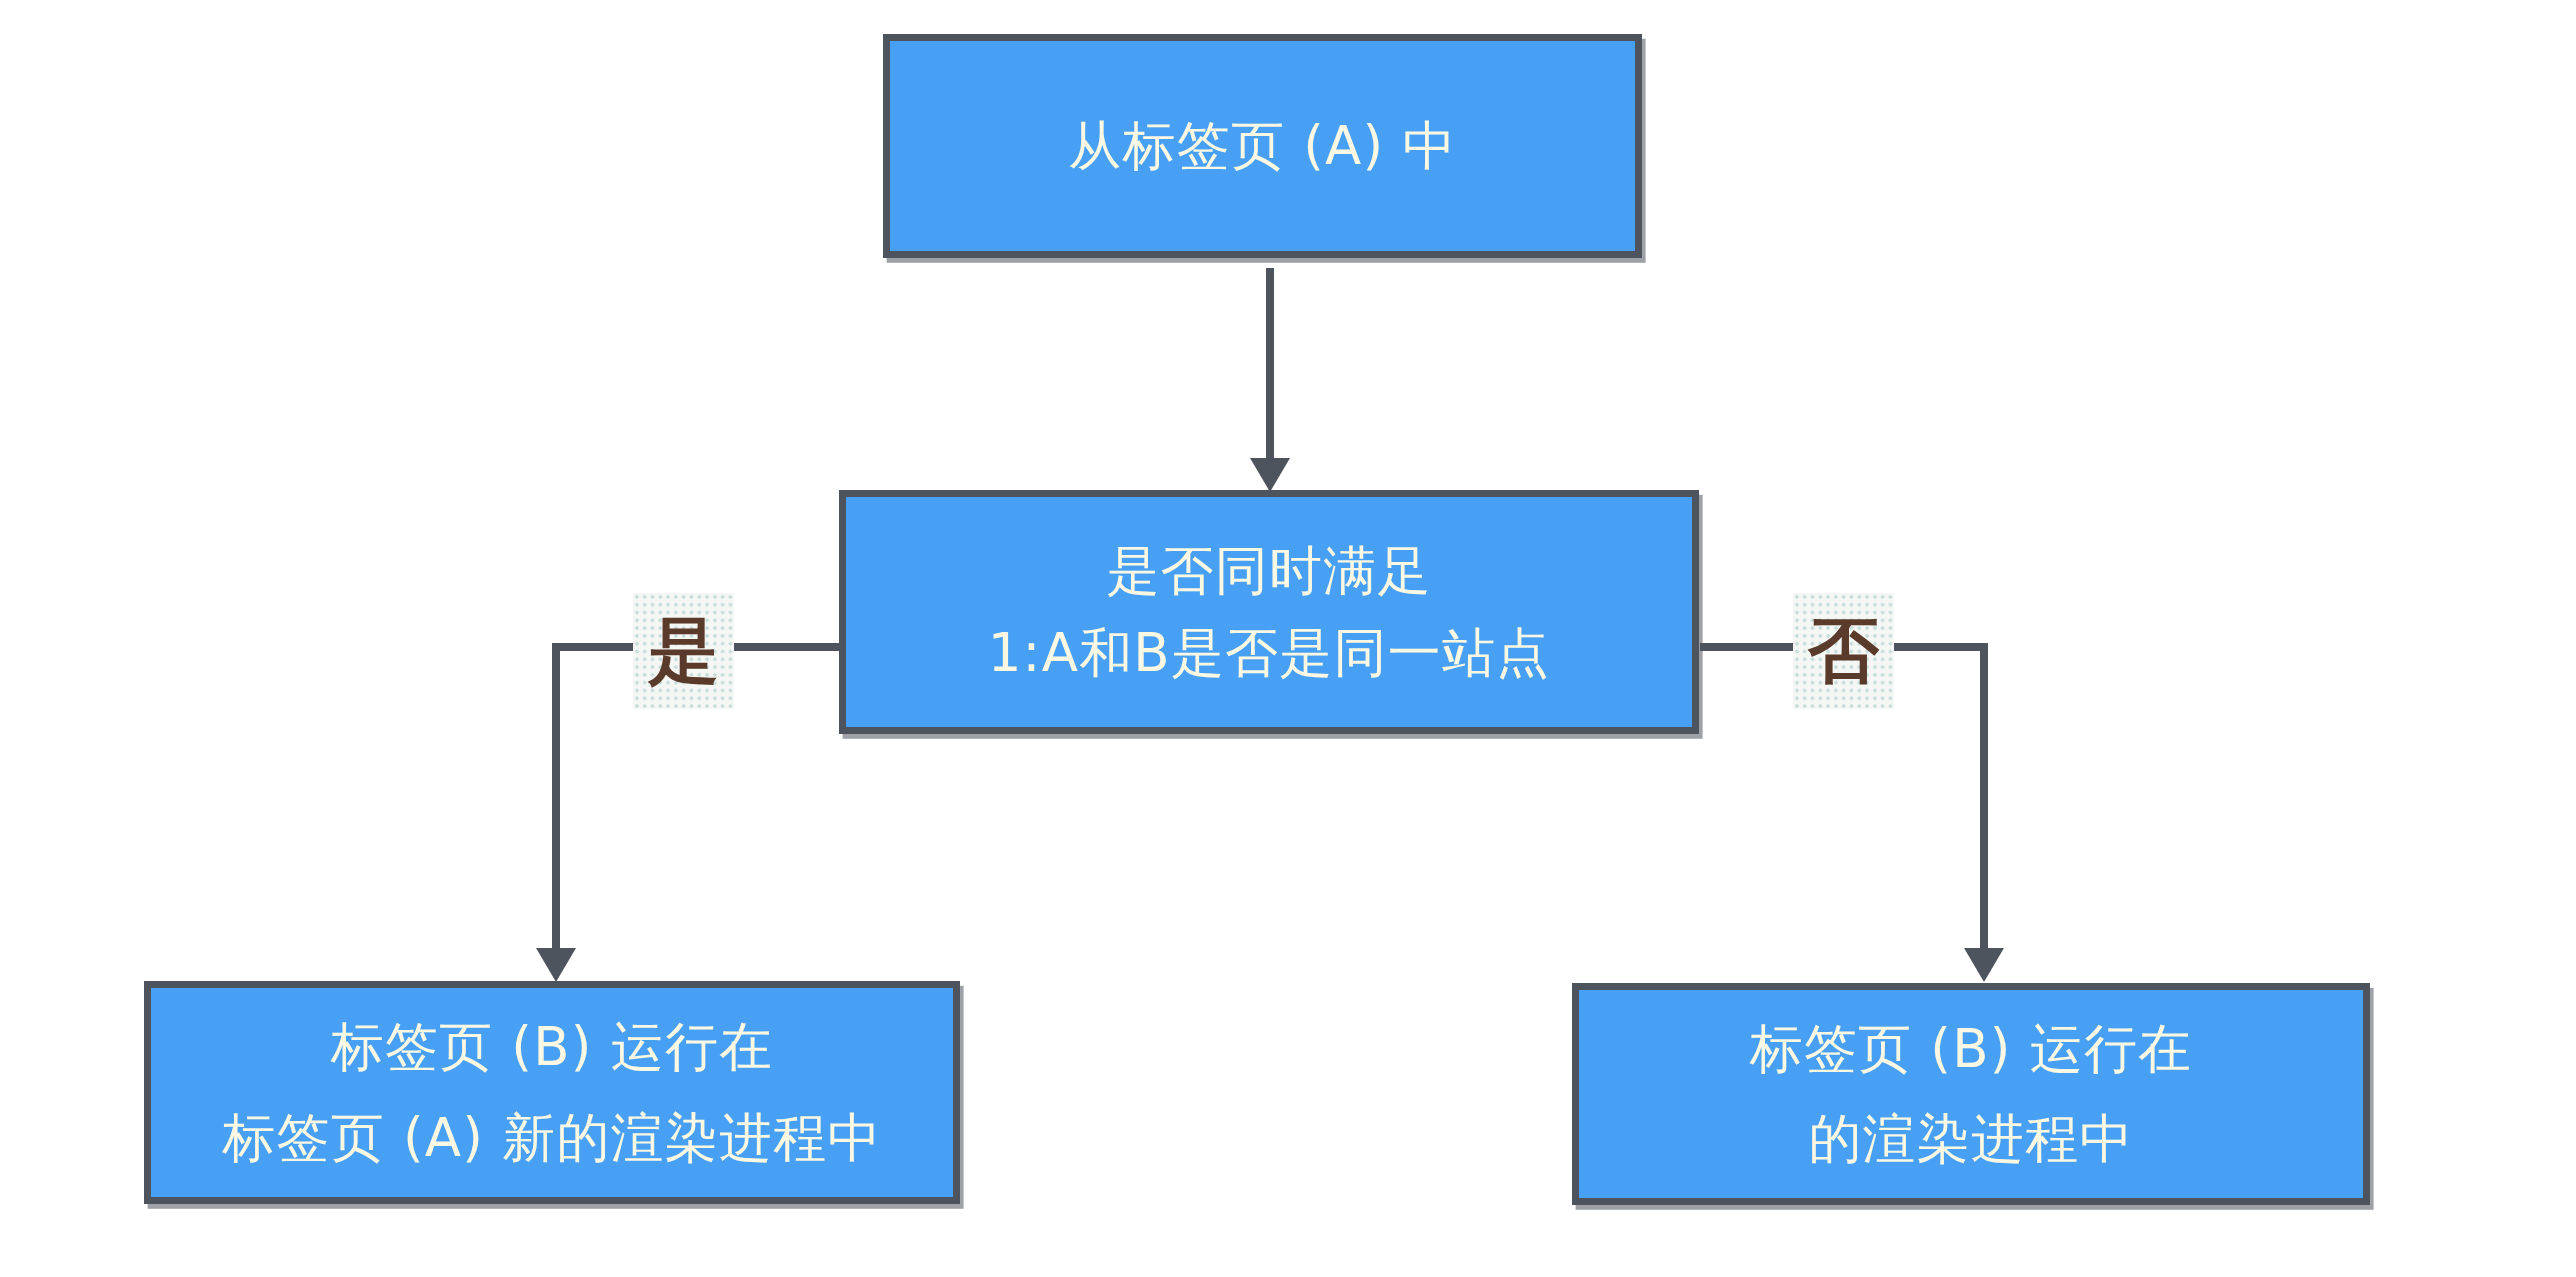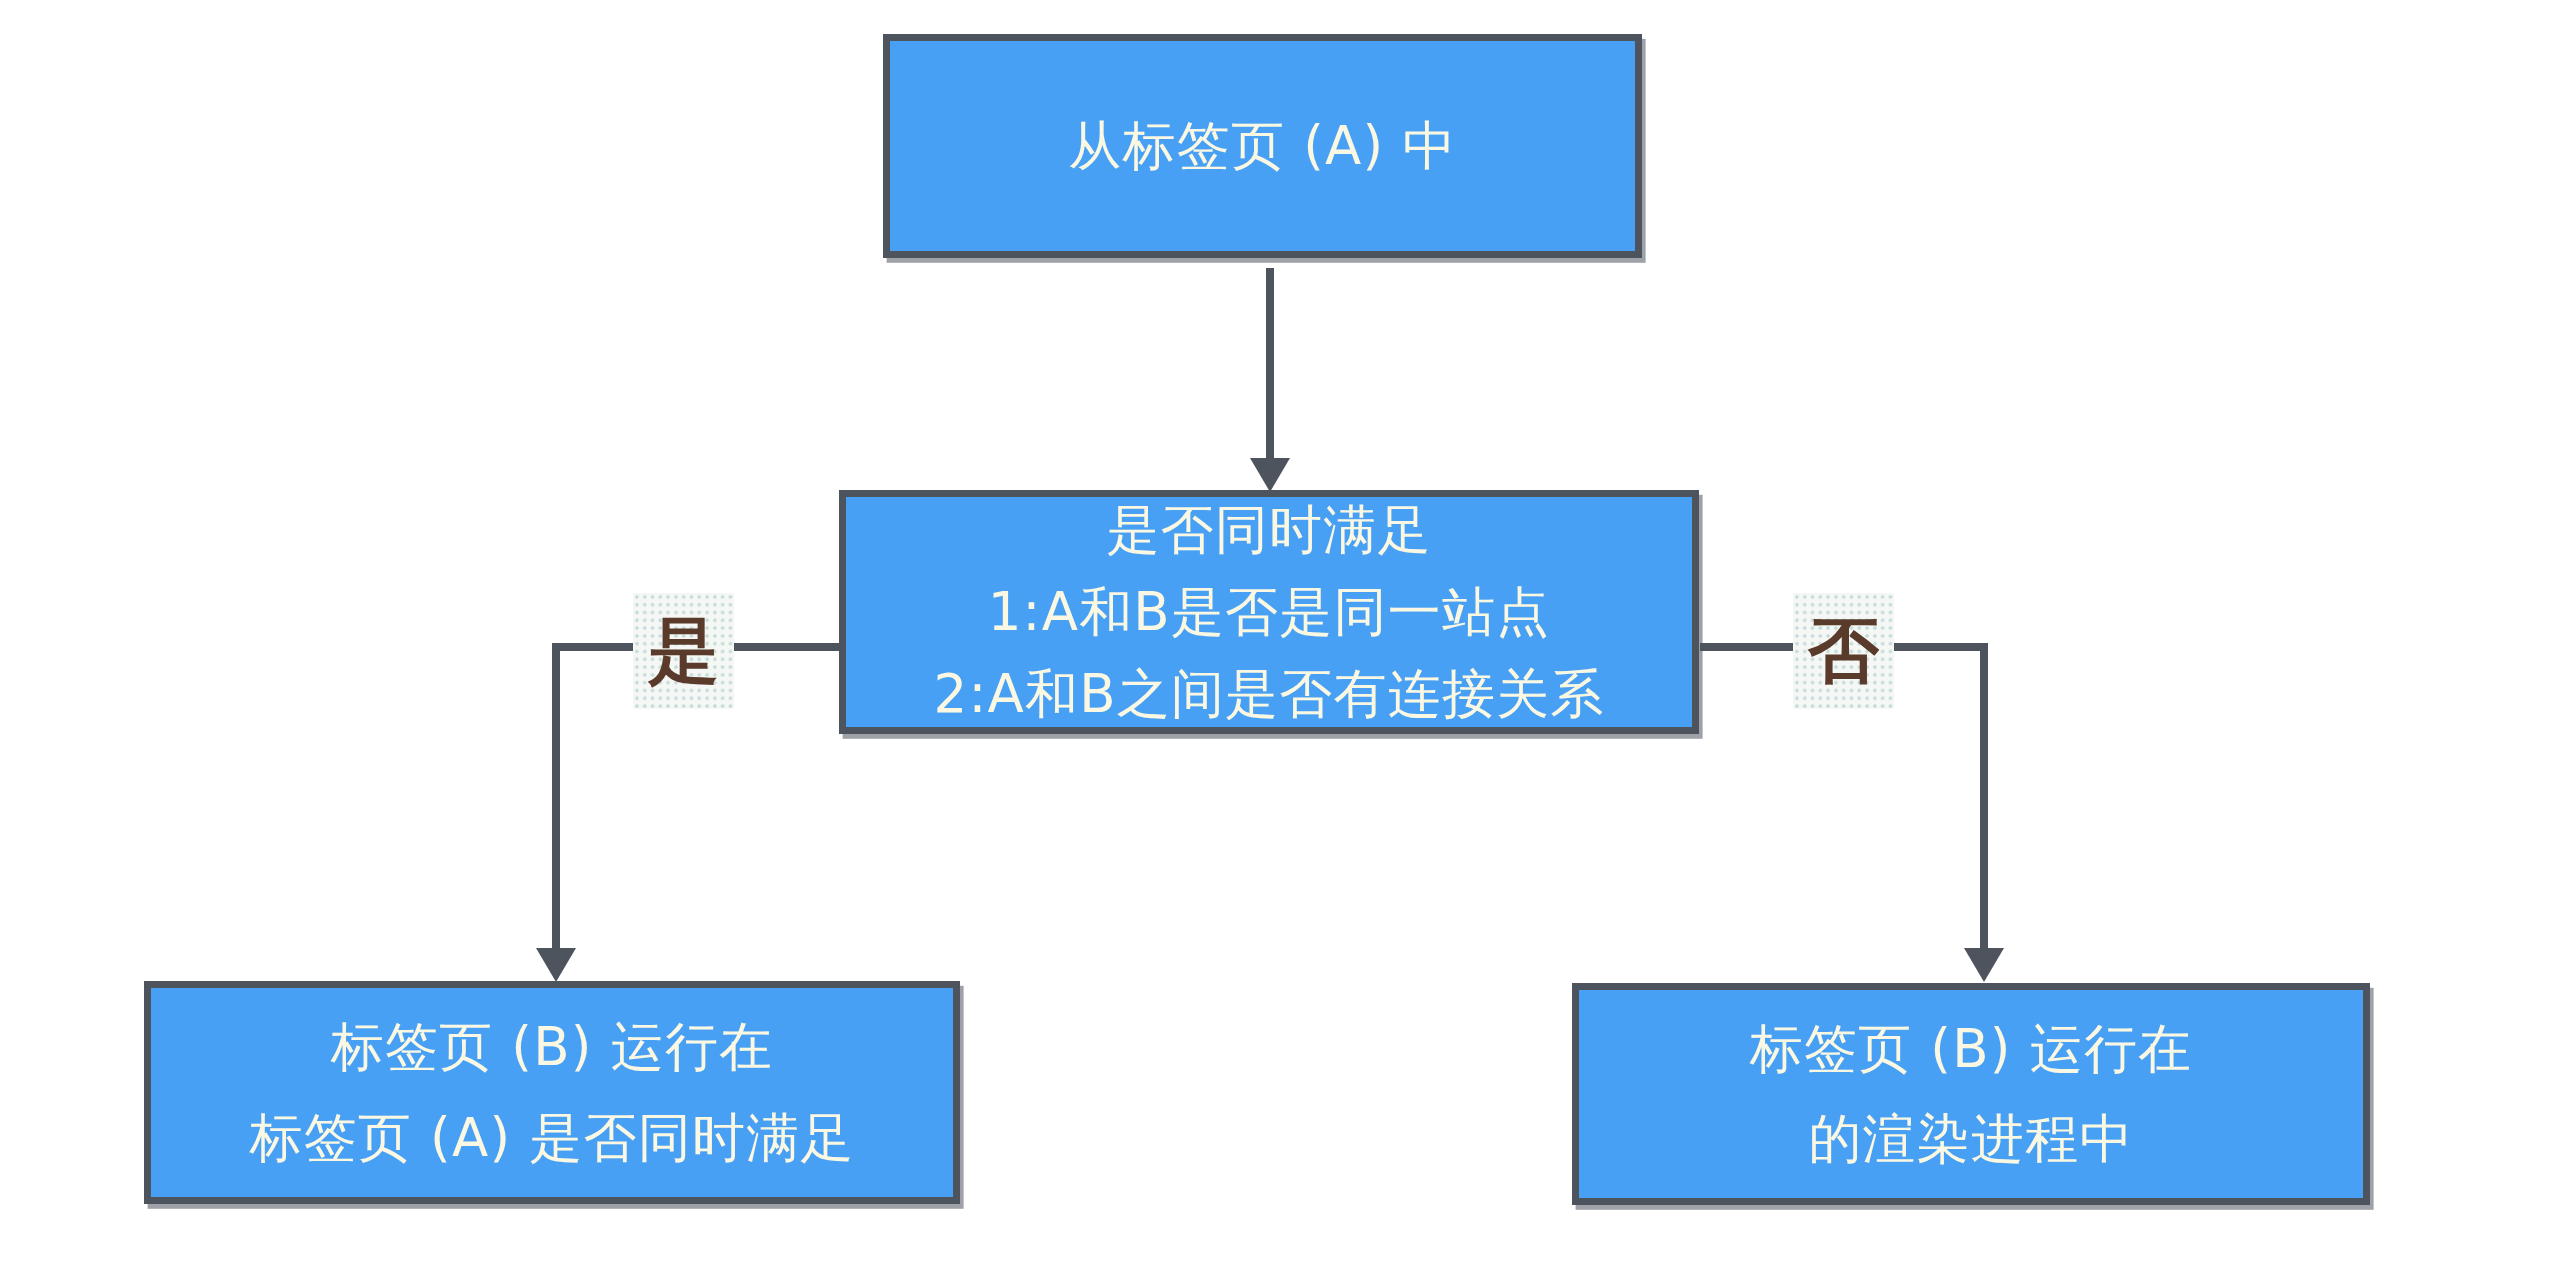--- a/index.html
+++ b/index.html
@@ -85,36 +85,35 @@
   <div class="node node-start">
     <span class="line">从标签页 (A) 中</span>
   </div>
 
   <div class="edge edge-v e1-stem"></div>
   <div class="arrowhead e1-head"></div>
 
   <div class="node node-decision">
     <span class="line">是否同时满足</span>
     <span class="line">1:A和B是否是同一站点</span>
-    <span class="line">2:A和B之间是否有连接关系</span>
   </div>
 
   <div class="edge edge-h e2-h"></div>
   <div class="edge edge-v e2-v"></div>
   <div class="arrowhead e2-head"></div>
   <div class="edge-label edge-label-yes">是</div>
 
   <div class="edge edge-h e3-h"></div>
   <div class="edge edge-v e3-v"></div>
   <div class="arrowhead e3-head"></div>
   <div class="edge-label edge-label-no">否</div>
 
   <div class="node node-yes-result">
     <span class="line">标签页 (B) 运行在</span>
-    <span class="line">标签页 (A) 是否同时满足</span>
+    <span class="line">标签页 (A) 新的渲染进程中</span>
   </div>
 
   <div class="node node-no-result">
     <span class="line">标签页 (B) 运行在</span>
     <span class="line">的渲染进程中</span>
   </div>
 
 </div>
 
 

